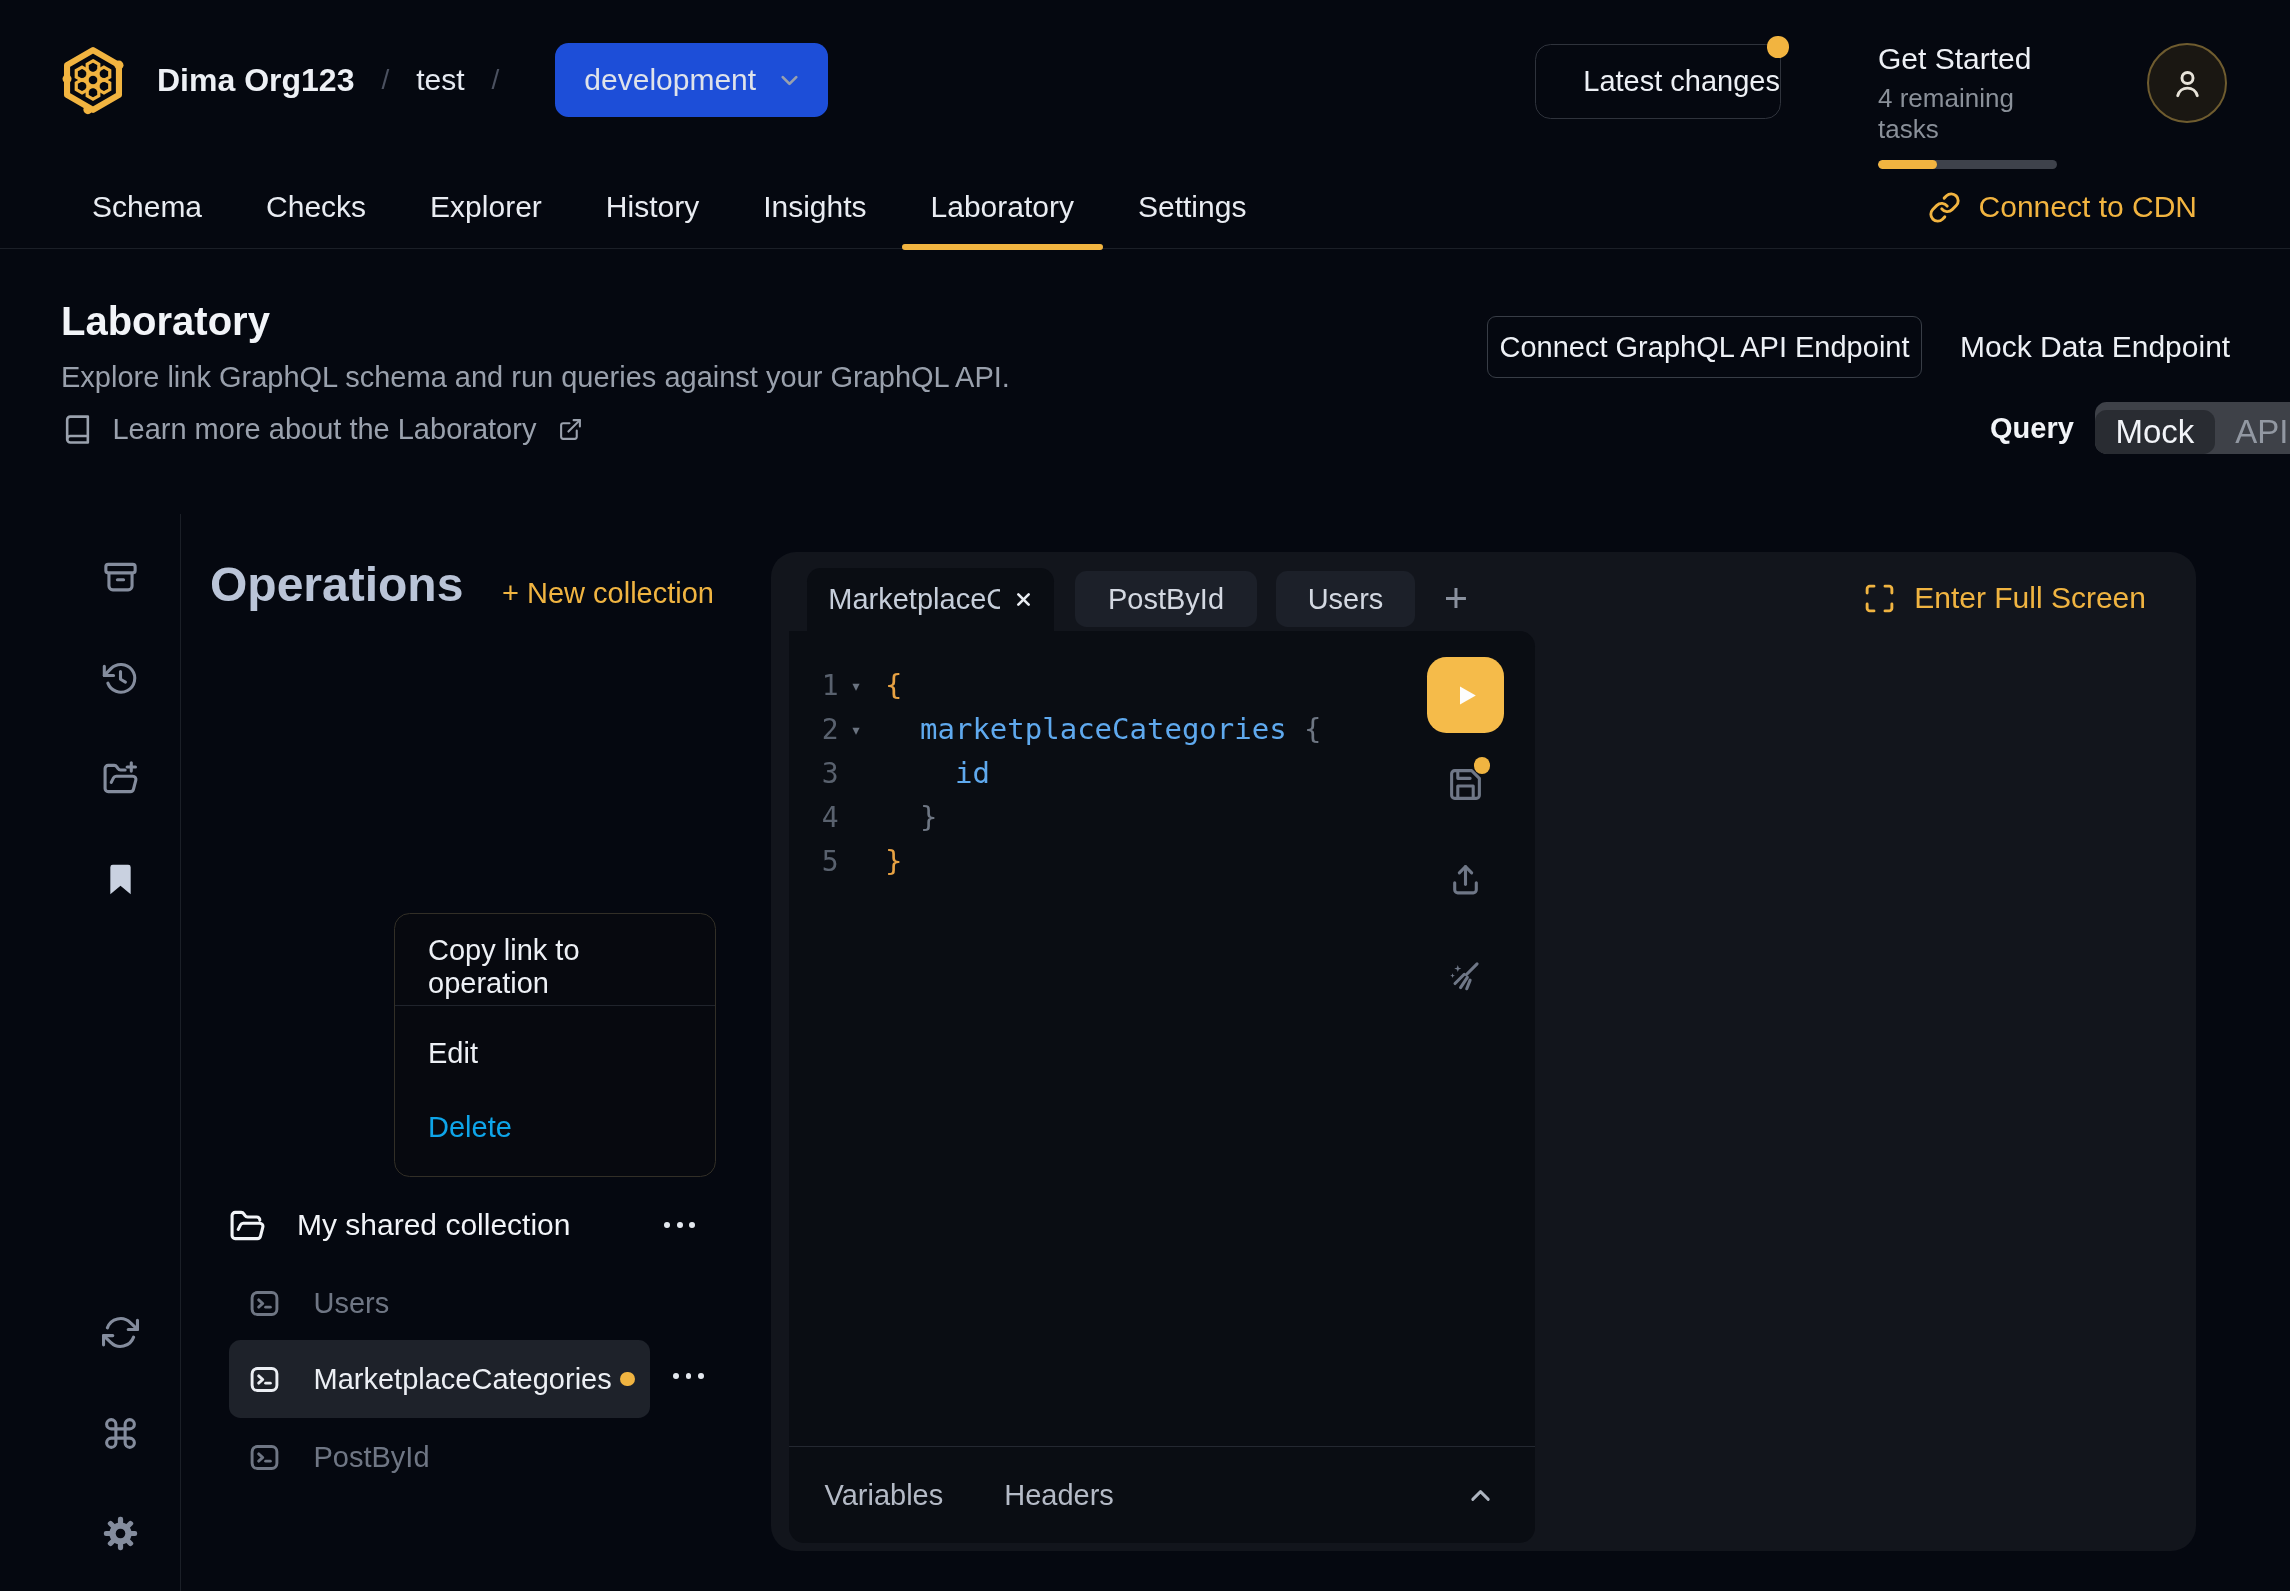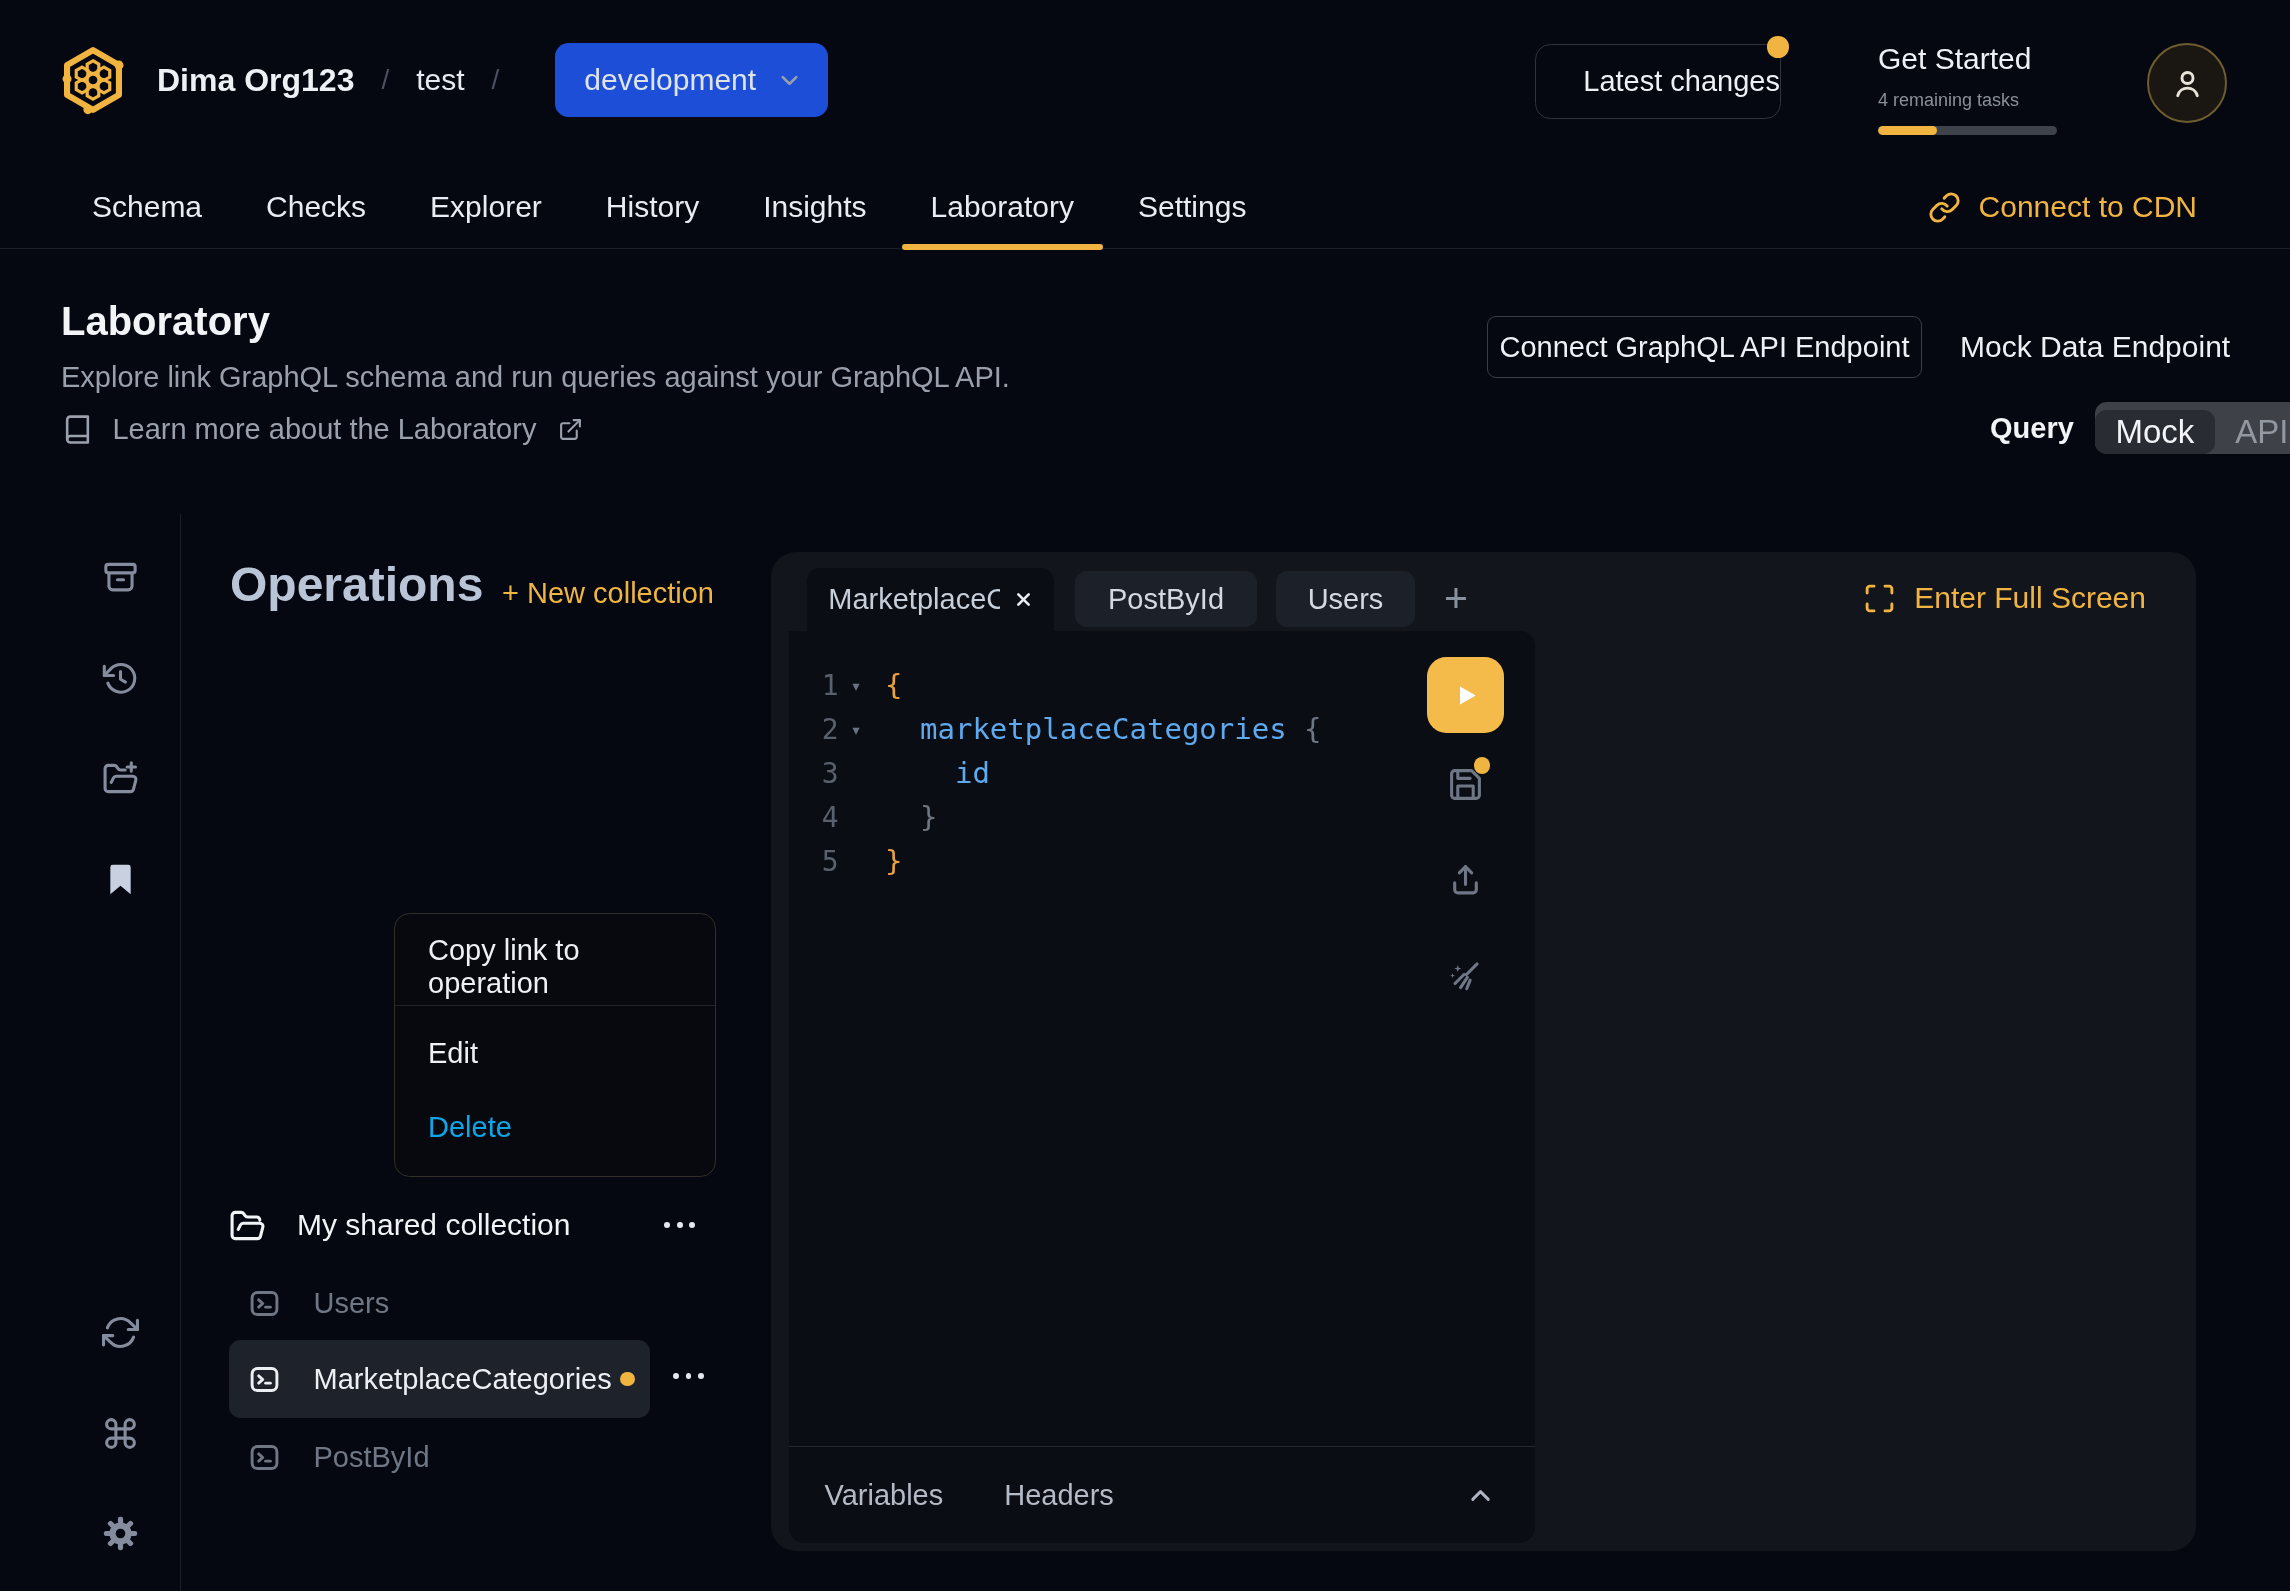--- a/index.html
+++ b/index.html
@@ -22,21 +22,21 @@
     margin-left:29px; font-family:inherit; cursor:pointer; }
   .target-btn .chev { width:27px; height:27px; color:#98A0AE; }
 
   .latest-btn { position:absolute; left:1535px; top:44px; width:246px; height:75px;
     border:1.9px solid #2F333C; border-radius:15.5px; background:transparent; color:#EDF0F5;
     font-size:29px; display:flex; align-items:center; justify-content:flex-end; font-family:inherit; cursor:pointer; }
   .latest-dot { position:absolute; right:-8.7px; top:-8.7px; width:21.3px; height:21.3px; border-radius:50%; background:#F2B440; }
 
   .getstarted { position:absolute; left:1878px; top:42px; width:194px; }
   .gs-title { font-size:30px; font-weight:500; color:#EDF0F5; }
-  .gs-sub { font-size:18px; color:#8A9099; margin-top:14px; }
+  .gs-sub { font-size:26px; color:#8A9099; margin-top:7px; }
   .gs-bar { margin-top:14.6px; width:179px; height:9.7px; border-radius:5.8px; background:#3E424B; overflow:hidden; }
   .gs-fill { height:100%; background:#F2B440; border-radius:5.8px; }
 
   .avatar { position:absolute; left:2147px; top:43px; width:80px; height:80px; border-radius:50%;
     border:2.9px solid #6F5C2F; background:#1A1712; display:flex; align-items:center; justify-content:center; cursor:pointer; }
   .avatar svg { width:39px; height:39px; color:#E8E4DA; }
 
   
   .nav { position:absolute; top:165px; left:0; right:0; height:84px; border-bottom:1.9px solid #1B1F27;
     display:flex; align-items:stretch; padding-left:92px; gap:64px; }
@@ -68,21 +68,21 @@
   .seg-off { color:#9298A2; }
 
   
   .rail { position:absolute; left:0; top:514px; bottom:0; width:181px; border-right:1.9px solid #1B1F27; }
   .rail-btn { position:absolute; left:102px; width:37px; height:37px; color:#848C9D; cursor:pointer; background:none; border:none; padding:0; }
   .rail-btn svg { width:37px; height:37px; }
   .rail-btn.active { color:#C9D1E0; }
 
   
   .oplist { position:absolute; left:181px; top:514px; bottom:0; width:590px; }
-  .op-title { position:absolute; left:29px; top:43px; font-size:48px; font-weight:700; color:#BAC4D7;margin-left:20px; }
+  .op-title { position:absolute; left:29px; top:43px; font-size:48px; font-weight:700; color:#BAC4D7; }
   .newcol { position:absolute; left:321px; top:63px; font-size:29px; color:#F0B441; cursor:pointer; }
   .col-row { position:absolute; left:48px; top:685px; width:468px; height:52px; display:flex; align-items:center; cursor:pointer; }
   .col-row svg { width:37px; height:37px; color:#F2F4F8; flex:none; }
   .col-name { margin-left:31px; font-size:30px; font-weight:500; color:#F2F4F8; }
   .dots { display:flex; gap:6.8px; color:#E3E7EE; cursor:pointer; }
   .dots i { width:5.8px; height:5.8px; border-radius:50%; background:currentColor; }
   .col-row .dots { margin-left:auto; margin-right:1.9px; }
 
   .item-row { position:absolute; left:48px; width:421px; height:78px; border-radius:11.6px;
     display:flex; align-items:center; padding:0 9.7px 0 17.5px; color:#6F7684; cursor:pointer; }

